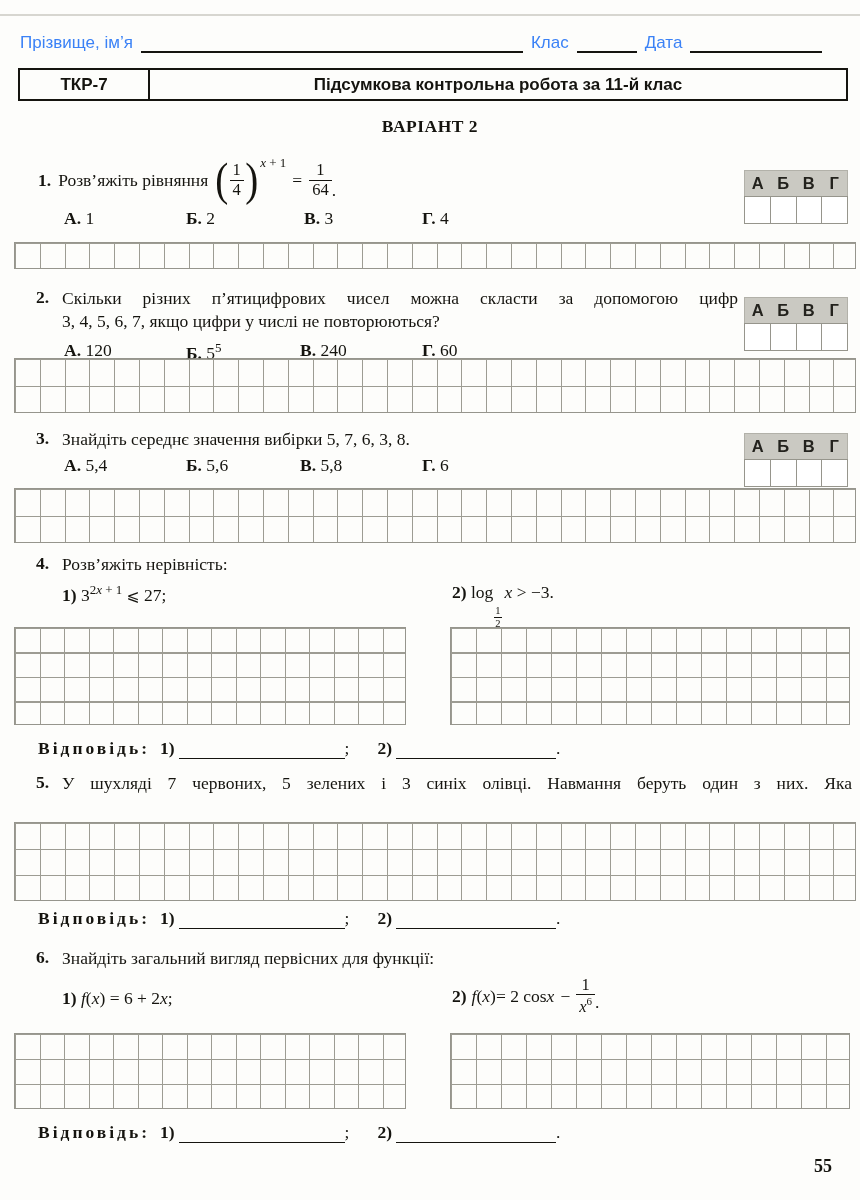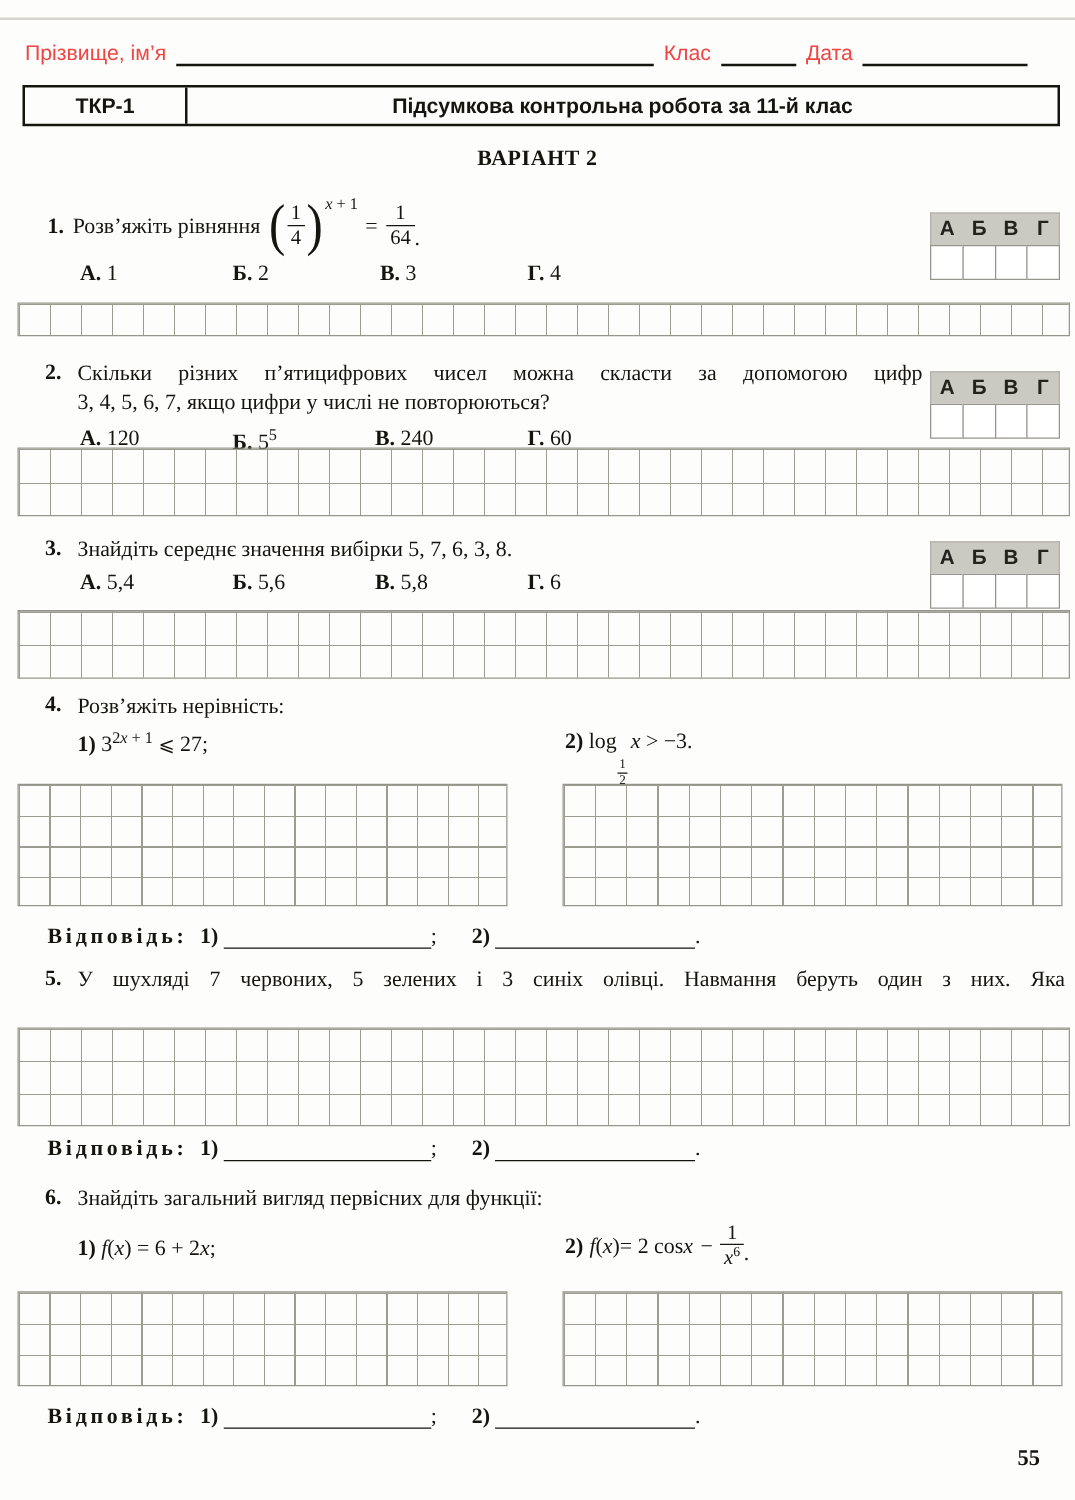--- a/index.html
+++ b/index.html
@@ -3,21 +3,21 @@
 <meta charset="utf-8">
 <style>
   html,body{margin:0;padding:0;background:#ffffff;}
   .page{position:relative;width:860px;height:1200px;background:#fdfdfb;
         font-family:"Liberation Serif",serif;color:#15140f;overflow:hidden;}
 
   .topline{position:absolute;left:0;top:14px;width:860px;height:2px;background:#d7d6d0;}
 
   
   .formrow{position:absolute;left:20px;top:33px;width:828px;display:flex;align-items:flex-end;
-           font-family:"Liberation Sans",sans-serif;font-size:17px;color:#ef4444;}
+           font-family:"Liberation Sans",sans-serif;font-size:17px;color:#3b82f6;}
   .formrow .lbl{white-space:nowrap;}
   .blank{display:inline-block;border-bottom:2px solid #15140f;height:15px;}
 
   
   .titlebar{position:absolute;left:18px;top:68px;width:830px;height:33px;border:2.5px solid #15140f;
             display:flex;font-family:"Liberation Sans",sans-serif;background:#fdfdfb;box-sizing:border-box;}
   .tb-code{width:128px;display:flex;align-items:center;justify-content:center;font-weight:bold;
            font-size:17px;border-right:2px solid #15140f;}
   .tb-title{flex:1;display:flex;align-items:center;justify-content:center;font-weight:bold;font-size:17px;}
   .tb-grade{width:146px;display:flex;align-items:flex-end;padding:0 10px 6px 12px;font-size:16px;
@@ -85,21 +85,21 @@
   <div class="formrow">
     <span class="lbl">Прізвище, ім’я</span>
     <span class="blank" style="flex:1;margin:0 8px 0 8px;max-width:382px;"></span>
     <span class="lbl">Клас</span>
     <span class="blank" style="width:60px;margin:0 8px;"></span>
     <span class="lbl">Дата</span>
     <span class="blank" style="width:132px;margin-left:8px;"></span>
   </div>
 
   <div class="titlebar">
-    <div class="tb-code">ТКР-1</div>
+    <div class="tb-code">ТКР-7</div>
     <div class="tb-title">Підсумкова контрольна робота за 11-й клас</div>
   </div>
 
   <div class="variant">ВАРІАНТ 2</div>
 
   <div class="mrow" style="left:38px;top:152px;height:56px;">
     <span class="qnum" style="position:static;margin-right:7px;">1.</span>
     <span>Розв’яжіть рівняння</span>
     <span style="width:6px;"></span>
     <span class="bigp">(</span>

